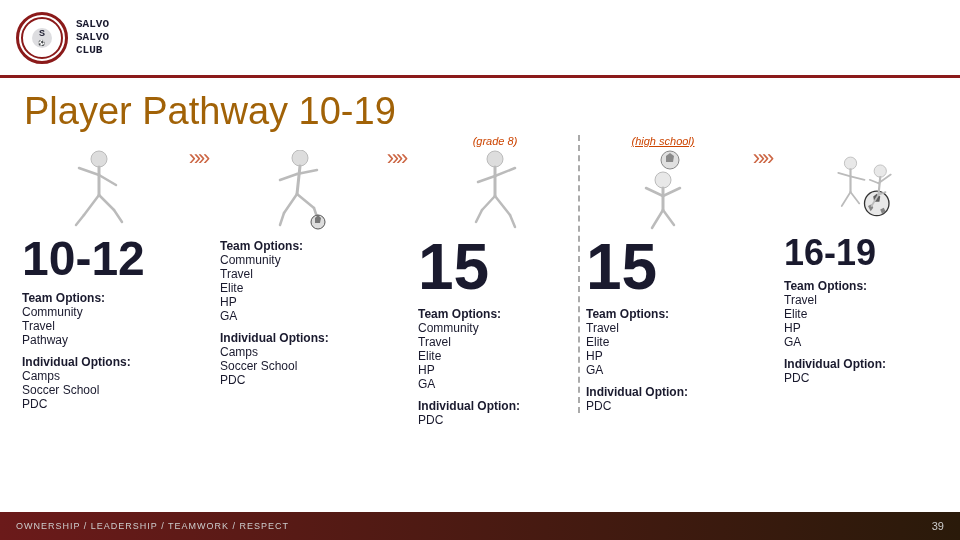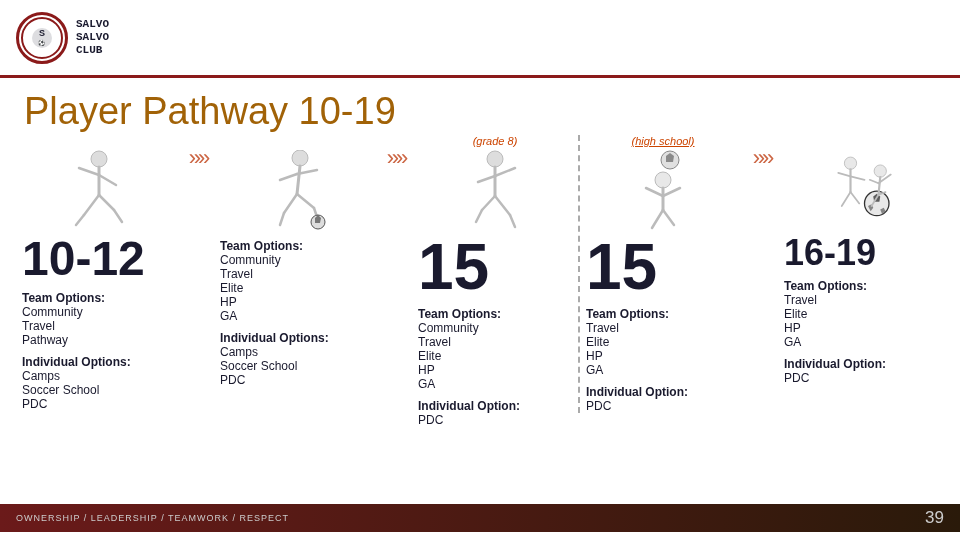--- a/index.html
+++ b/index.html
@@ -153,33 +153,33 @@
 
     
     #footer {
       height: 28px;
       background: linear-gradient(to right, #6b1a1a, #2a1a0a);
       display: flex;
       align-items: center;
       justify-content: space-between;
       padding: 9px 16px;
       position: absolute;
-      bottom: 8px;
+      bottom: 0;
       left: 0;
       right: 0;
       text-align: right;
     }
     #footer .footer-text {
       color: #ccc;
       font-size: 9px;
       letter-spacing: 1px;
     }
     #footer .page-num {
       color: #ccc;
-      font-size: 17px;
+      font-size: 11px;
     }
 
     
     .fig-svg {
       width: 70px;
       height: 85px;
     }
   </style>
 </head>
 <body>

